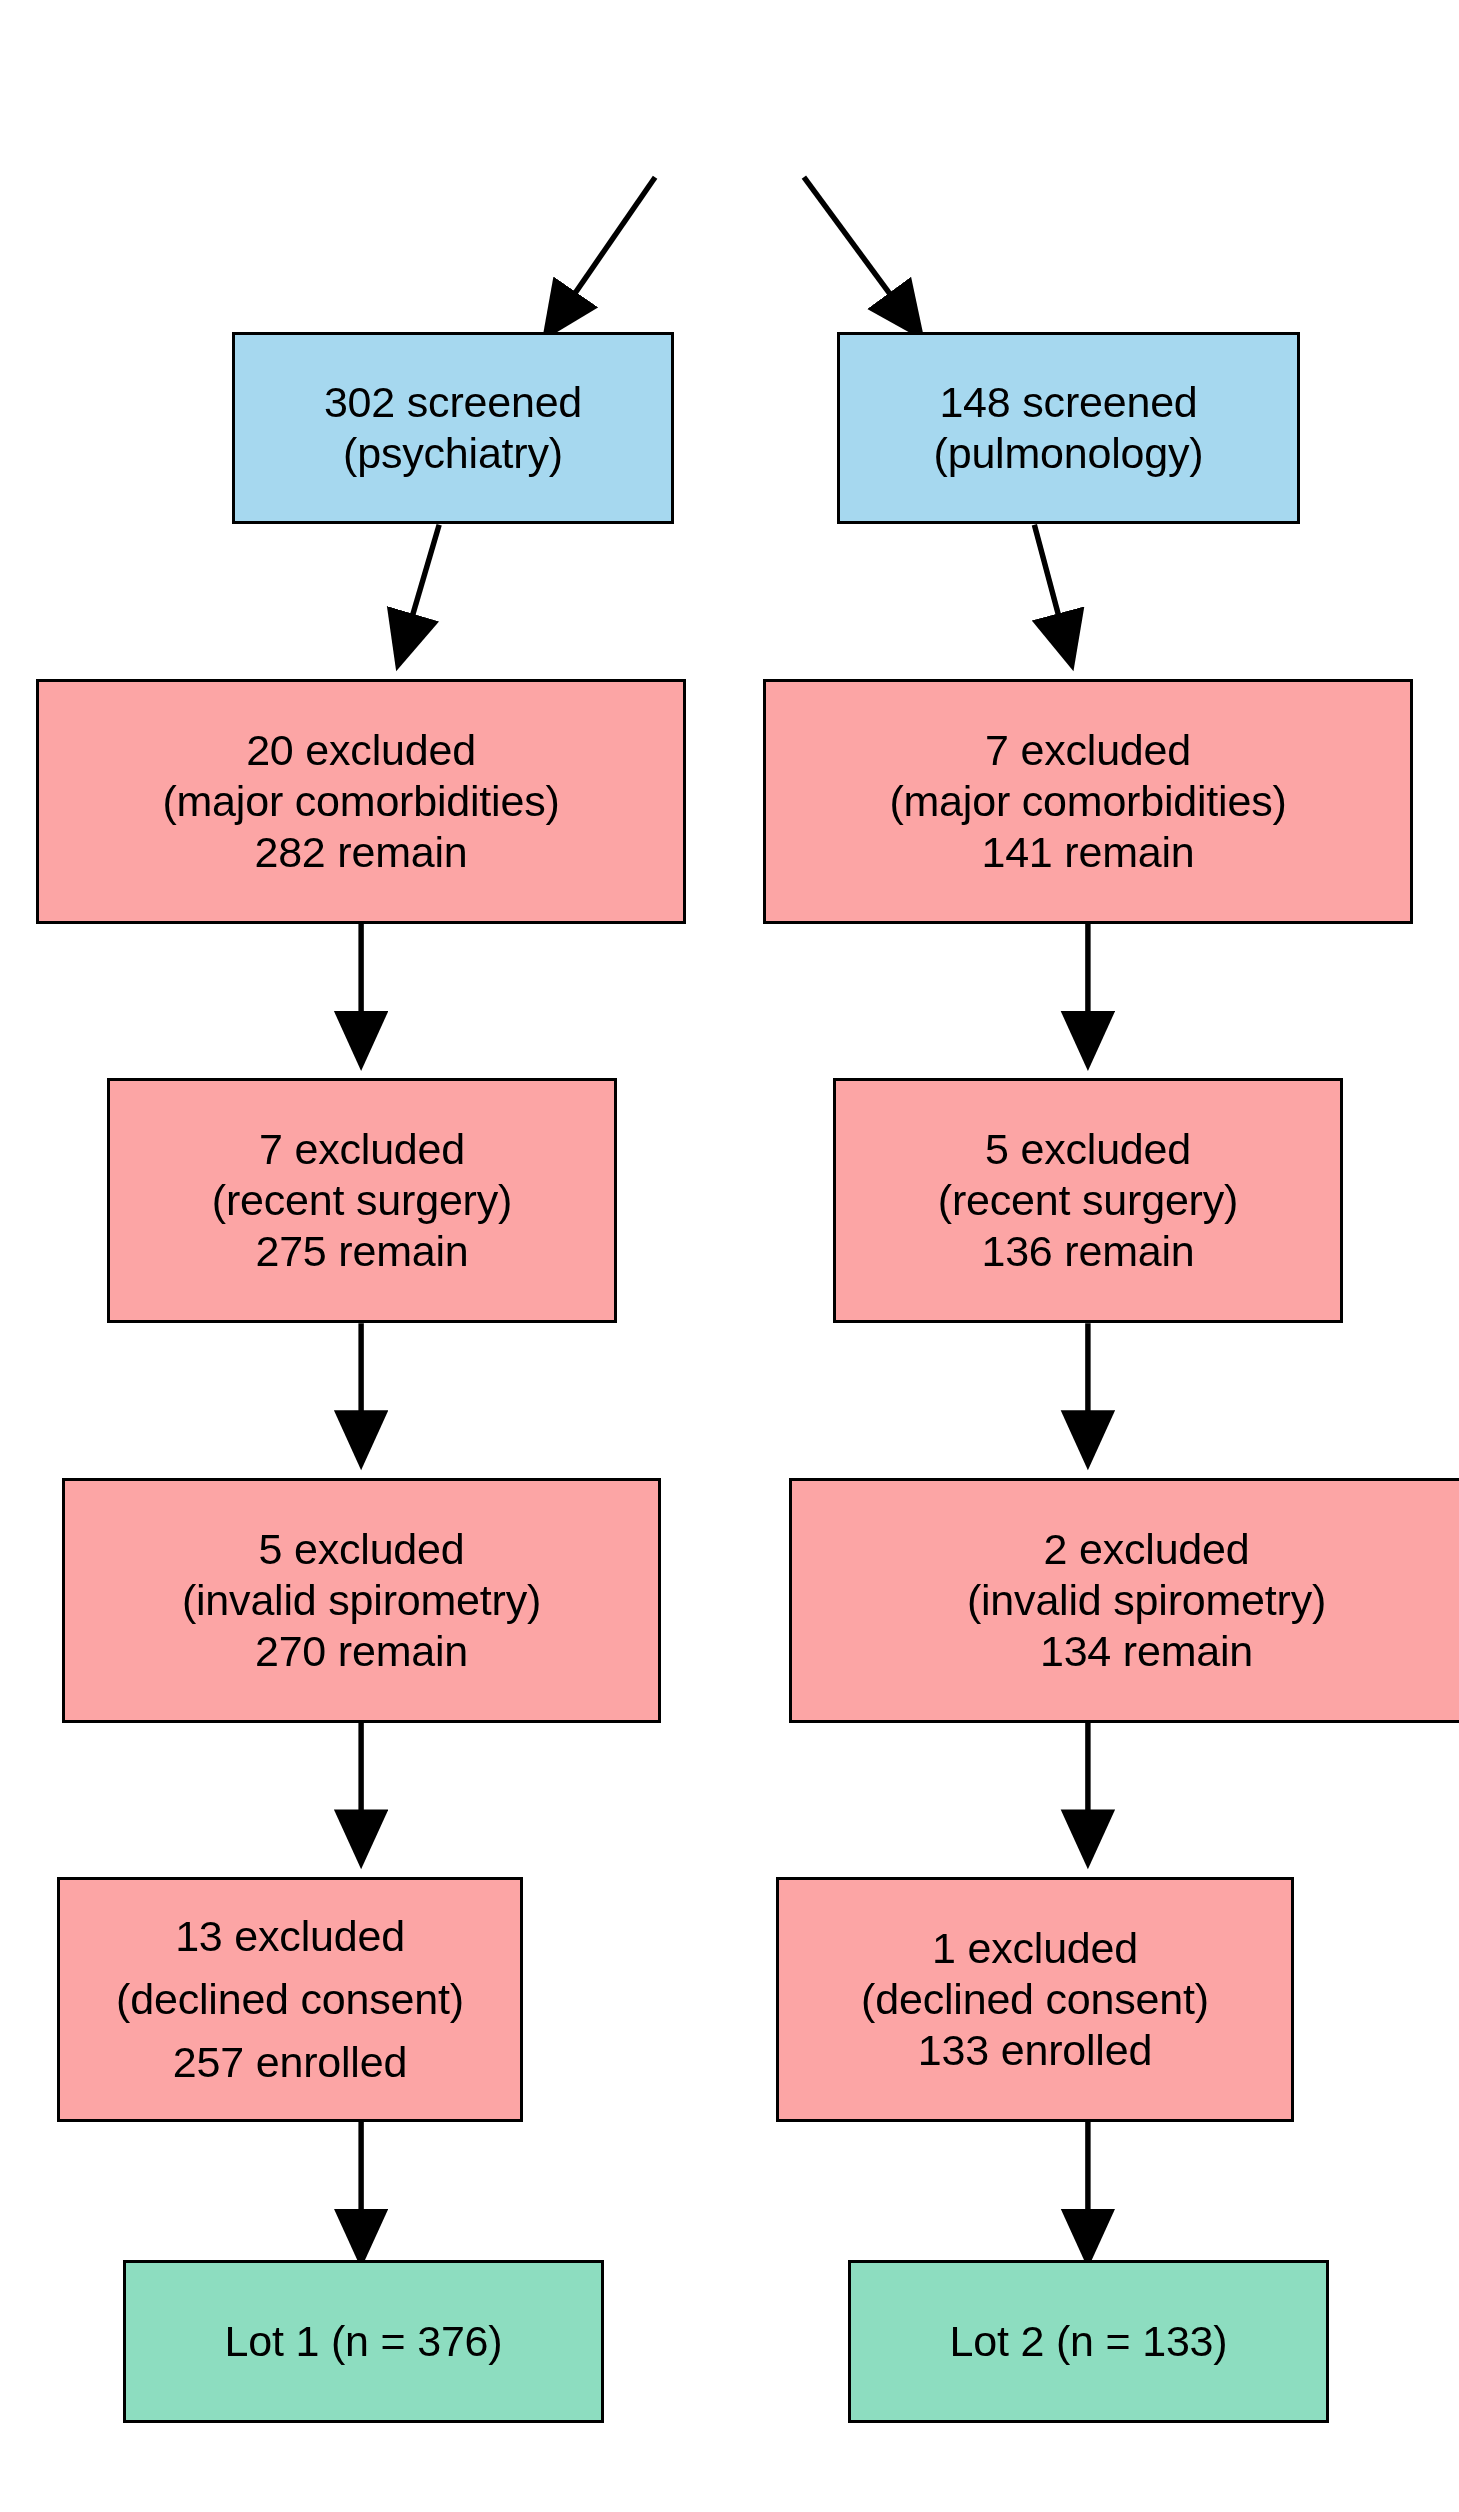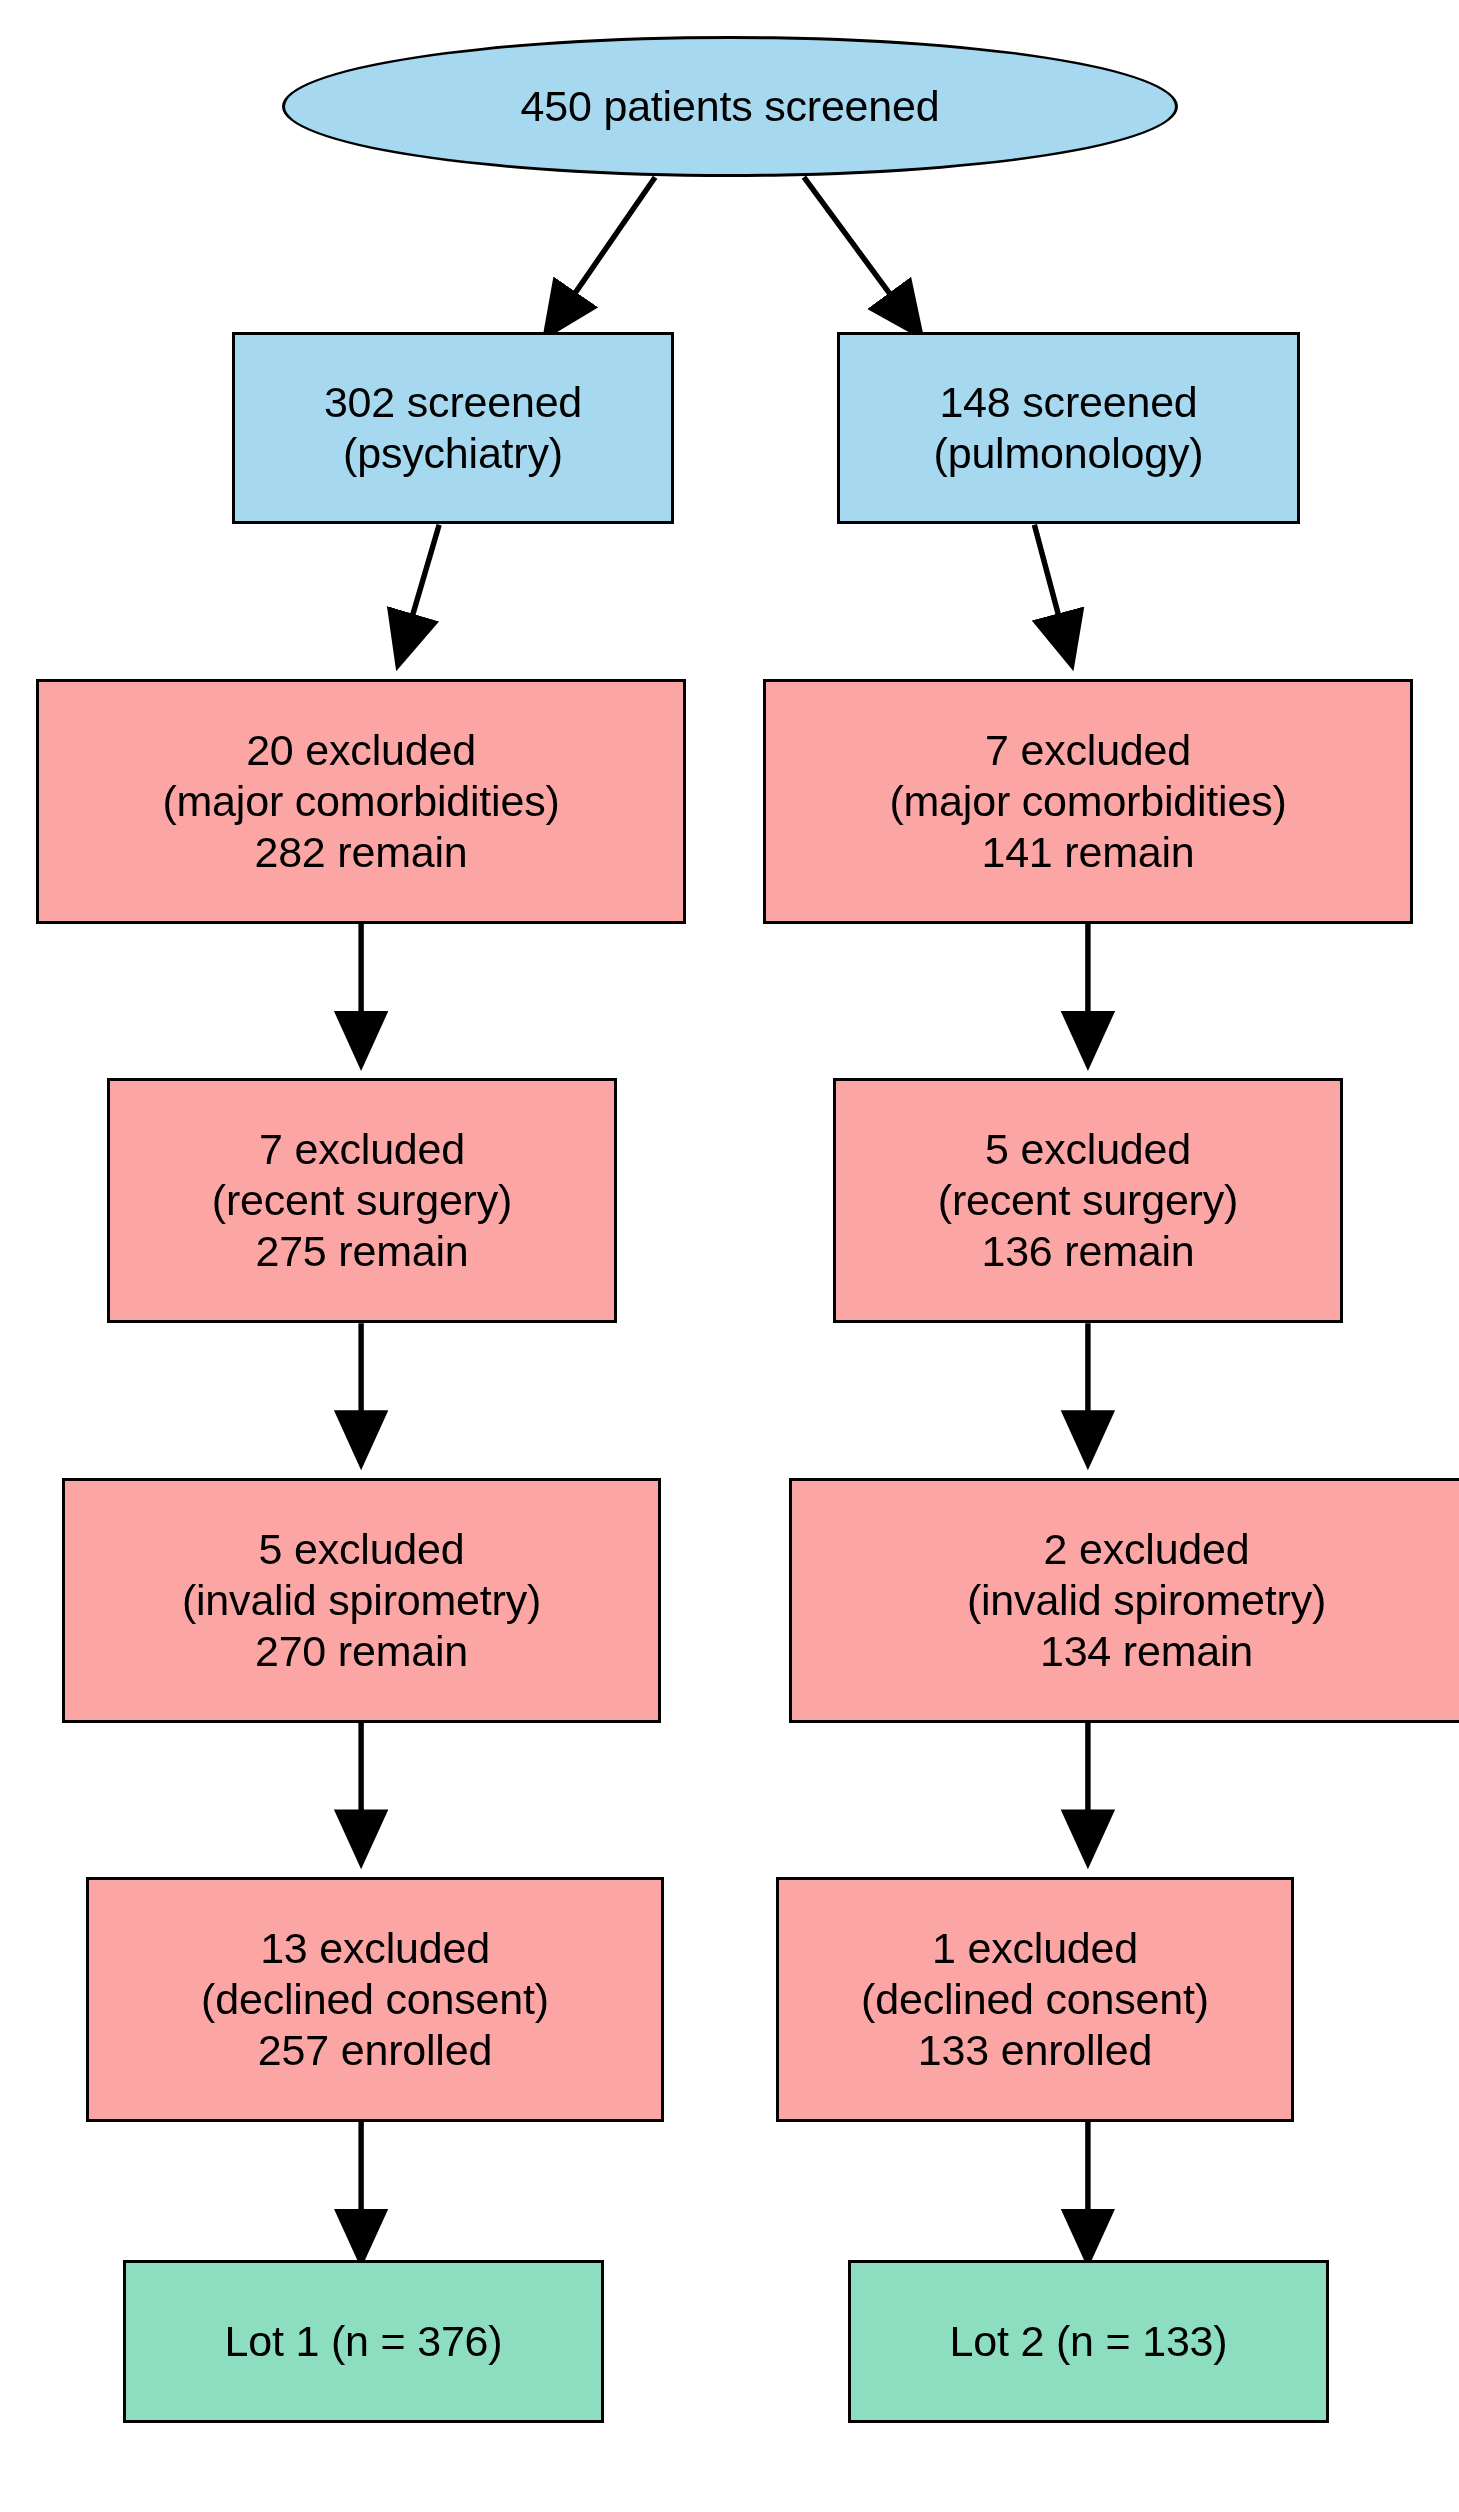--- a/index.html
+++ b/index.html
@@ -75,23 +75,20 @@
     <path d="M 398,1458 L 398,1608" stroke="#000000" stroke-width="6" fill="none" marker-end="url(#arrowhead)"></path>
     <path d="M 398,1898 L 398,2048" stroke="#000000" stroke-width="6" fill="none" marker-end="url(#arrowhead)"></path>
     <path d="M 398,2338 L 398,2488" stroke="#000000" stroke-width="6" fill="none" marker-end="url(#arrowhead)"></path>
 
     <path d="M 1199,1018 L 1199,1168" stroke="#000000" stroke-width="6" fill="none" marker-end="url(#arrowhead)"></path>
     <path d="M 1199,1458 L 1199,1608" stroke="#000000" stroke-width="6" fill="none" marker-end="url(#arrowhead)"></path>
     <path d="M 1199,1898 L 1199,2048" stroke="#000000" stroke-width="6" fill="none" marker-end="url(#arrowhead)"></path>
     <path d="M 1199,2338 L 1199,2488" stroke="#000000" stroke-width="6" fill="none" marker-end="url(#arrowhead)"></path>
   </svg>
 
-  <div class="node node-ellipse fill-blue" style="left:282px; top:36px; width:896px; height:141px;">
-    <span class="line">450 patients screened</span>
-  </div>
 
   <div class="node fill-blue" style="left:232px; top:332px; width:442px; height:192px;text-align:center;">
     <span class="line">302 screened</span>
     <span class="line">(psychiatry)</span>
   </div>
 
   <div class="node fill-blue" style="left:804px; top:332px; width:463px; height:192px;margin-left:33px;">
     <span class="line">148 screened</span>
     <span class="line">(pulmonology)</span>
   </div>
@@ -122,21 +119,21 @@
     <span class="line">5 excluded</span>
     <span class="line">(invalid spirometry)</span>
     <span class="line">270 remain</span>
   </div>
   <div class="node fill-pink" style="left:789px; top:1478px; width:715px; height:245px;">
     <span class="line">2 excluded</span>
     <span class="line">(invalid spirometry)</span>
     <span class="line">134 remain</span>
   </div>
 
-  <div class="node fill-pink" style="left:86px; top:1877px; width:578px; height:245px;">
+  <div class="node fill-pink" style="left:57px; top:1877px; width:466px; height:245px;gap:12px;">
     <span class="line">13 excluded</span>
     <span class="line">(declined consent)</span>
     <span class="line">257 enrolled</span>
   </div>
   <div class="node fill-pink" style="left:776px; top:1877px; width:518px; height:245px;">
     <span class="line">1 excluded</span>
     <span class="line">(declined consent)</span>
     <span class="line">133 enrolled</span>
   </div>
 

